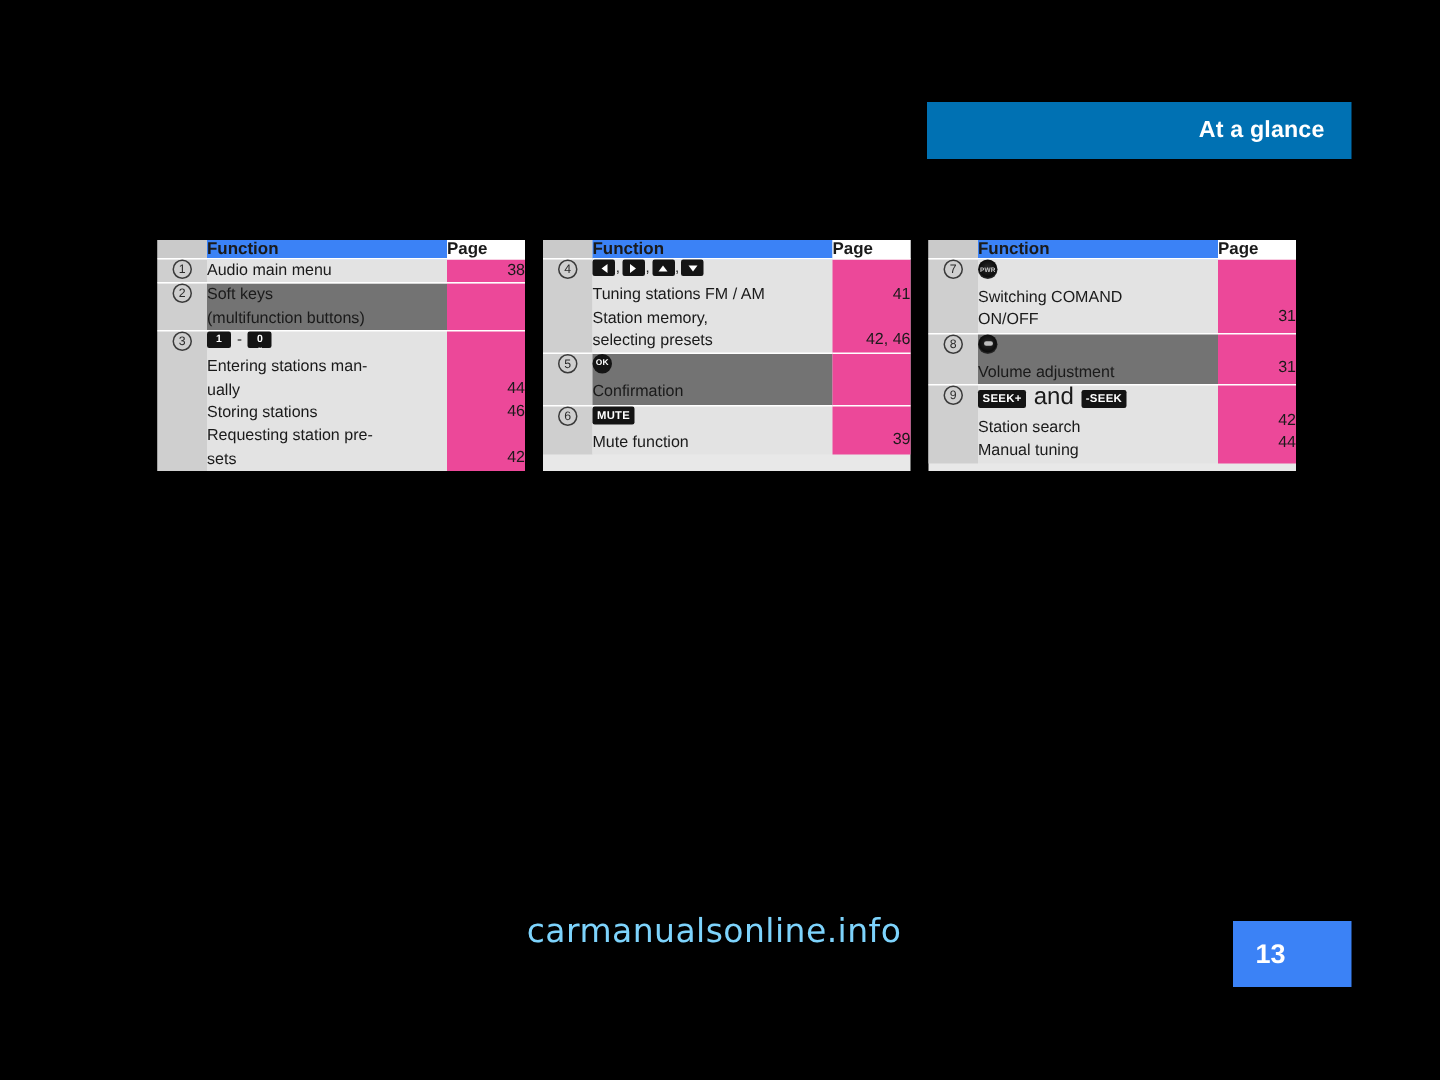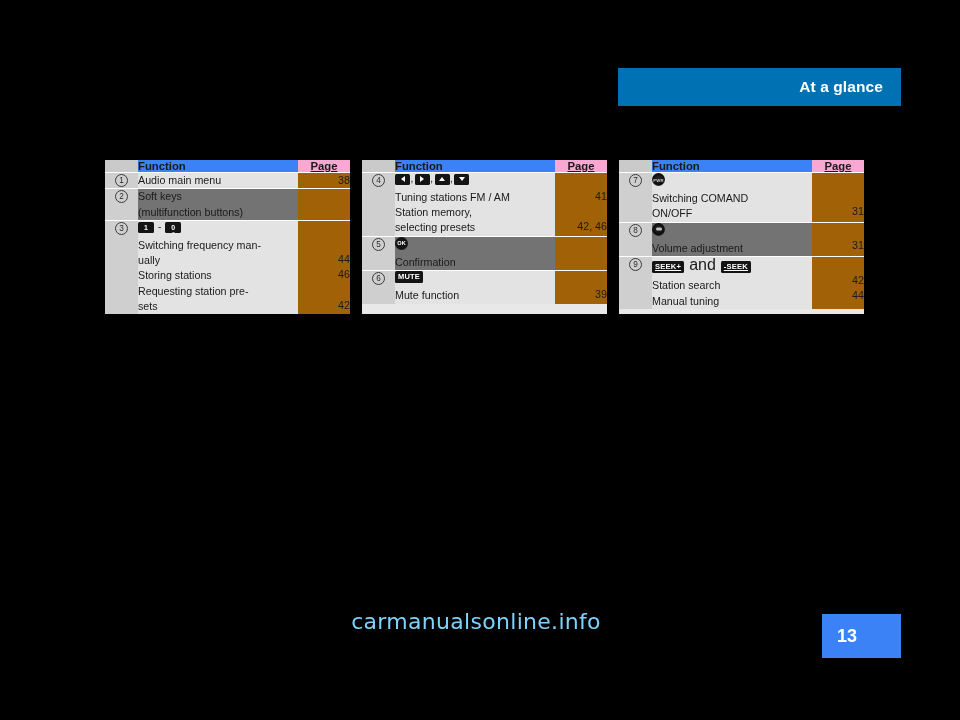--- a/index.html
+++ b/index.html
@@ -63,21 +63,21 @@
 
   .thead-row td {
     background: #3b82f6;
     font-weight: bold;
     font-size: 11.3px;
     padding: 6px 7px 6px 7px;
     vertical-align: bottom;
     border-bottom: 1px solid #ffffff;
   }
   .thead-row td.col-idx { background: #cacaca; }
-  .thead-row td.col-pg  { background: #f9a8d4; text-align: center; text-decoration: underline; }
+  .thead-row td.col-pg  { background: #ffffff; text-align: left; }
 
   .spec-table td {
     vertical-align: top;
     padding: 0;
   }
 
   .cell-idx {
     background: #cfcfcf;
     text-align: center;
     padding-top: 7px;
@@ -93,21 +93,21 @@
     text-align: right;
     padding: 6px 8px 7px 4px;
     border-bottom: 1px solid #ffffff;
     line-height: 1.34;
     white-space: nowrap;
   }
 
   .row-a .cell-fn { background: #e3e3e3; }
   .row-b .cell-fn { background: #737373; }
   .row-a .cell-idx, .row-b .cell-idx { background: #cfcfcf; }
-  .row-a .cell-pg, .row-b .cell-pg { background: #a16207; }
+  .row-a .cell-pg, .row-b .cell-pg { background: #ec4899; }
 
   tr.last td { border-bottom: none; }
 
   
   .circ {
     display: inline-block;
     width: 13px;
     height: 13px;
     line-height: 12px;
     border: 1px solid #3a3a3a;
@@ -210,21 +210,21 @@
     background: #141414;
     color: #ffffff;
     font-size: 5.6px;
     font-weight: bold;
     line-height: 13px;
     text-align: center;
     vertical-align: middle;
     letter-spacing: 0.1px;
   }
   .key-mute { font-size: 7.5px; padding: 1.5px 3px; }
-  .key-seek { font-size: 7.6px; padding: 1.5px 3px; text-decoration: underline; }
+  .key-seek { font-size: 7.6px; padding: 1.5px 3px; }
 
   
   .page-number-box {
     position: absolute;
     left: 822px;
     top: 614px;
     width: 79px;
     height: 44px;
     background: #3b82f6;
     display: flex;
@@ -296,21 +296,21 @@
         </tr>
 
         <tr class="row-a last">
           <td class="cell-idx">
             <span class="circ">3</span>
           </td>
           <td class="cell-fn">
             <div class="glyph-line">
               <span class="key key-num"><span>1</span></span><span class="sep-dash">-</span><span class="key key-num"><span>0</span><span class="sub">⎵</span></span>
             </div>
-            <div class="txt-line gap-line">Switching frequency man-</div>
+            <div class="txt-line gap-line">Entering stations man-</div>
             <div class="txt-line">ually</div>
             <div class="txt-line gap-line">Storing stations</div>
             <div class="txt-line gap-line">Requesting station pre-</div>
             <div class="txt-line">sets</div>
           </td>
           <td class="cell-pg">
             <div class="glyph-line">&nbsp;</div>
             <div class="txt-line gap-line">&nbsp;</div>
             <div class="txt-line">44</div>
             <div class="txt-line gap-line">46</div>

